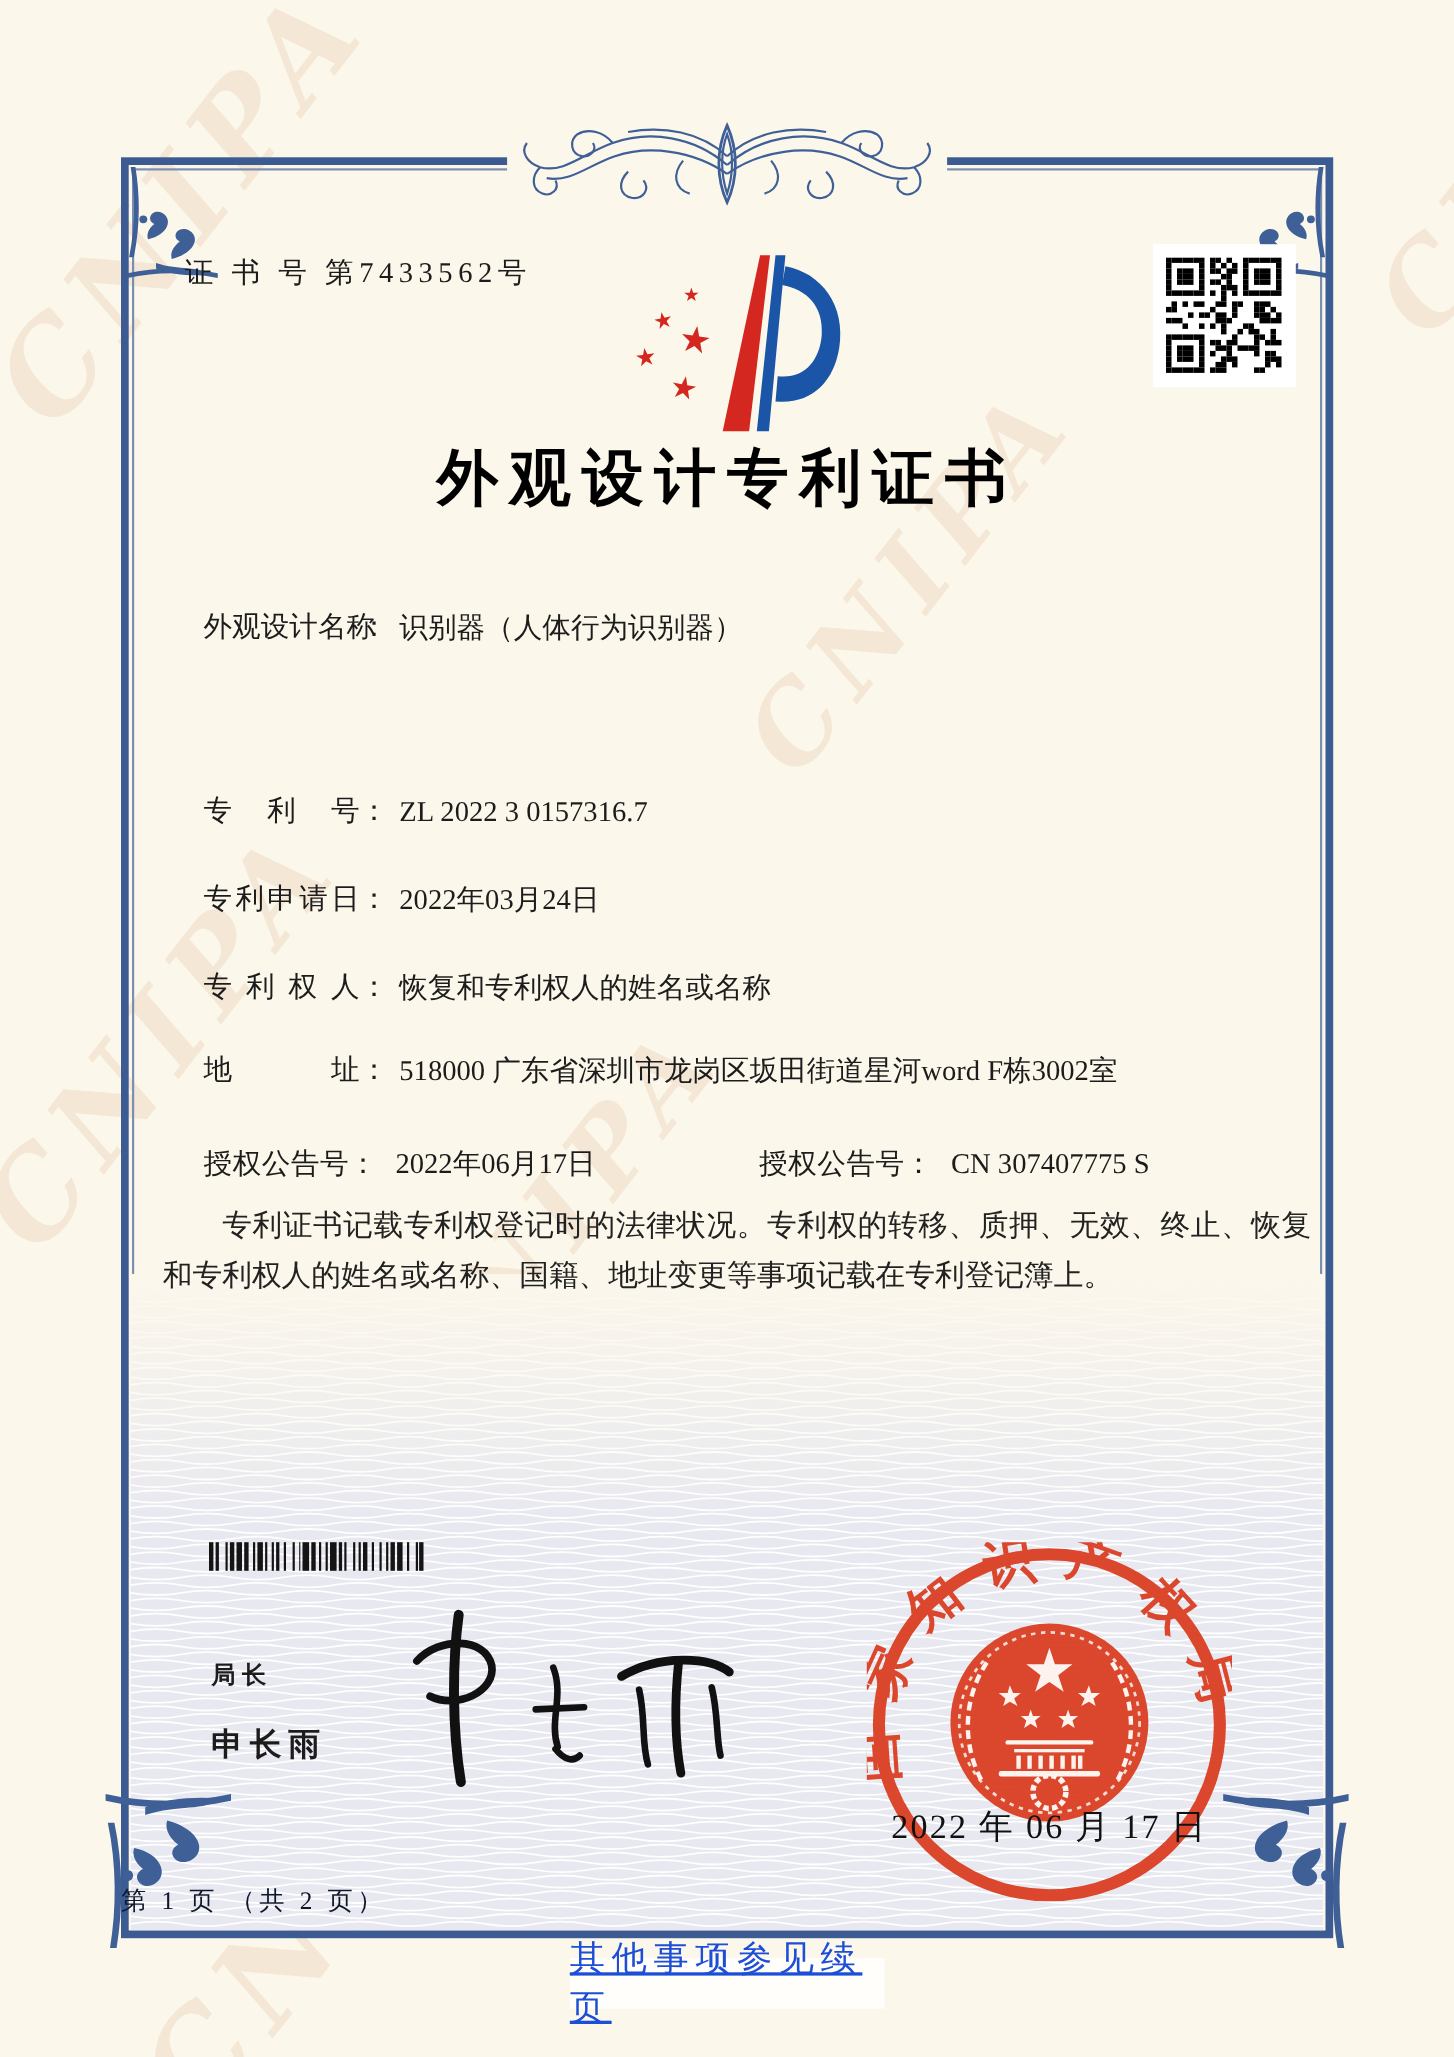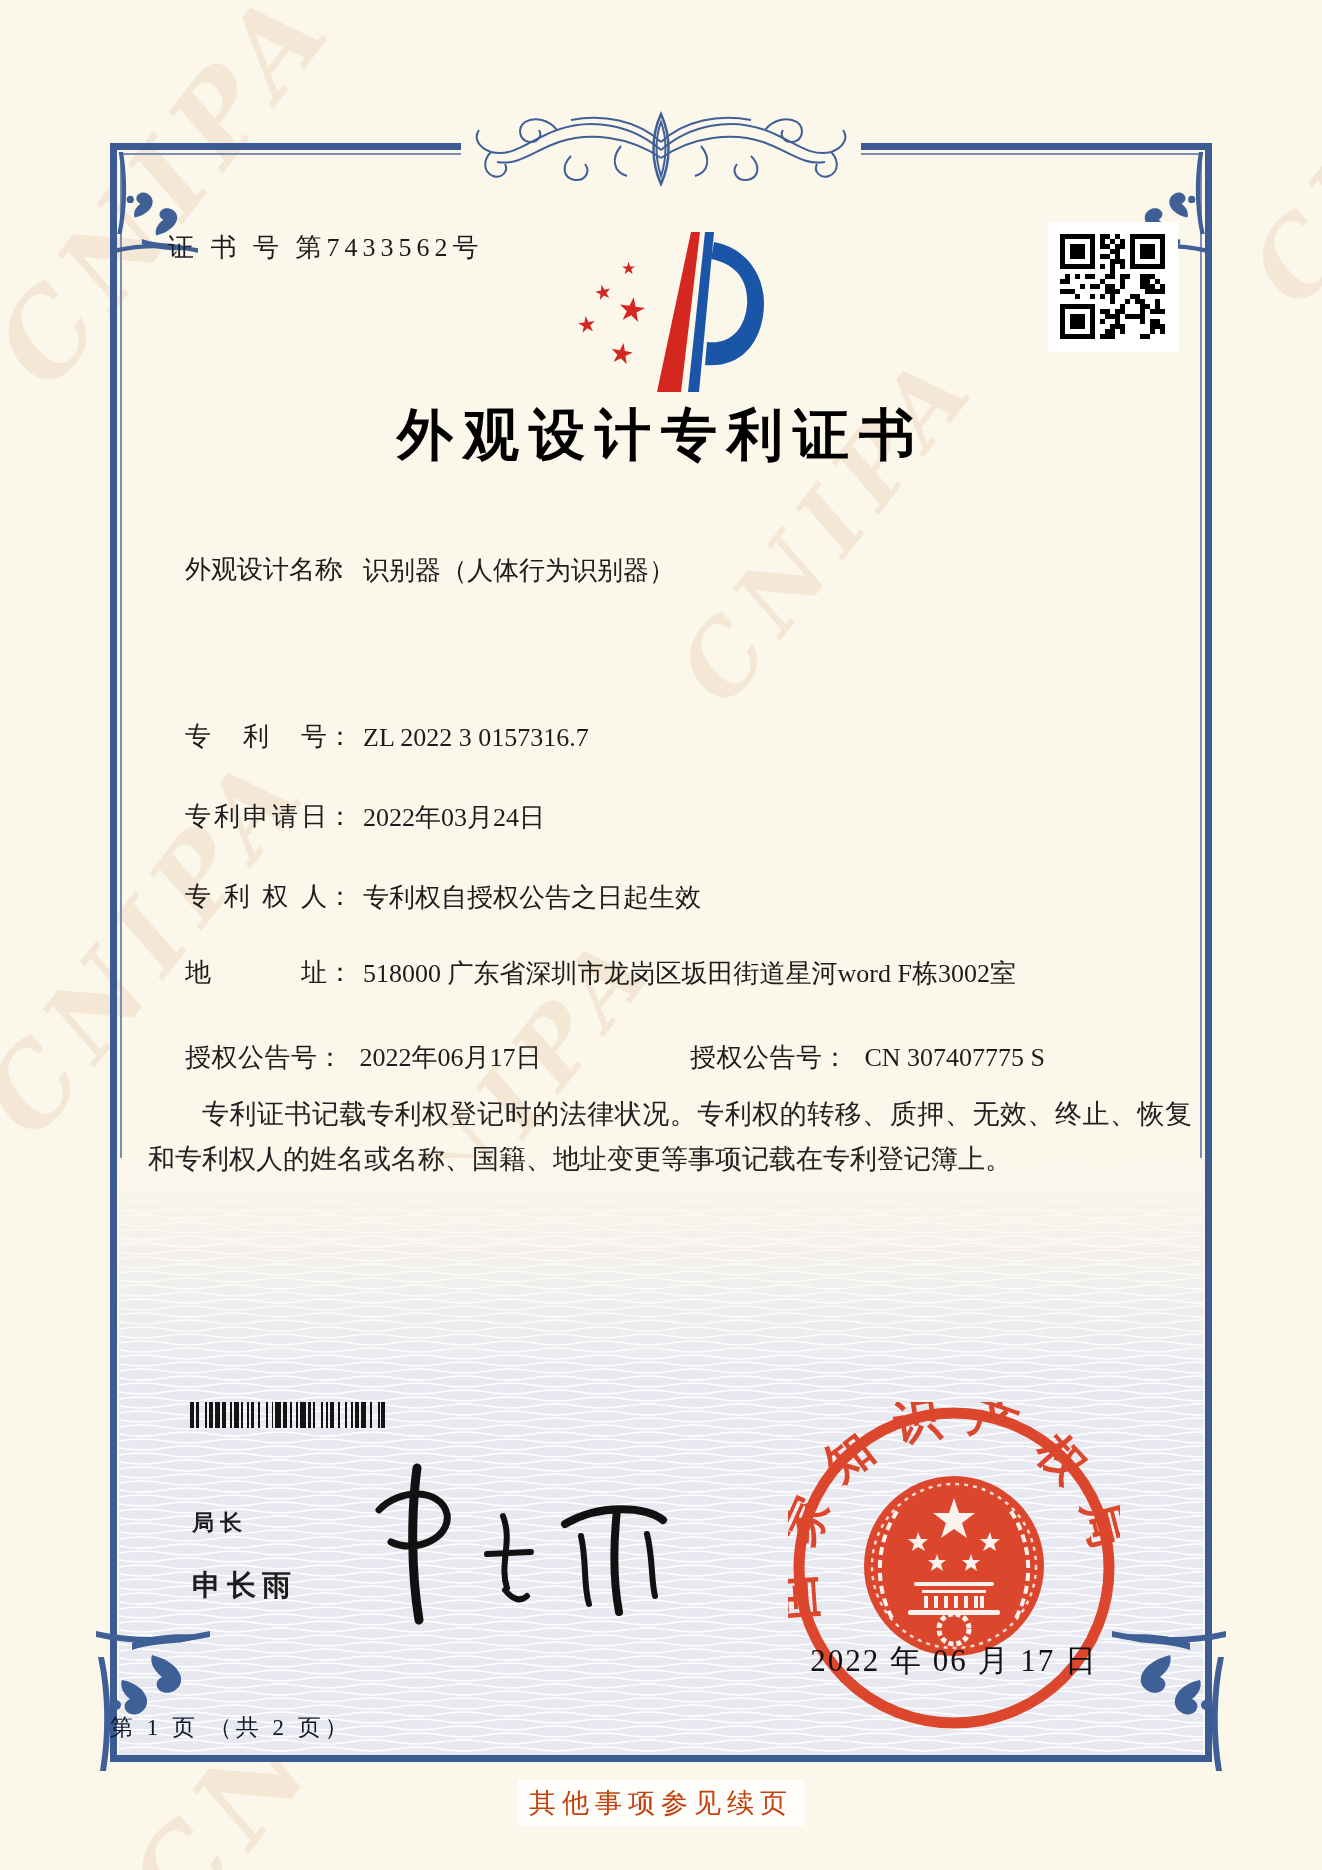--- a/index.html
+++ b/index.html
@@ -57,21 +57,21 @@
   .signer-title{position:absolute; left:192px; top:1508px; font-size:22px; font-weight:600; letter-spacing:6px;}
   .signer-name{position:absolute; left:192px; top:1566px; font-size:29px; font-weight:600; letter-spacing:6px;}
   .signature{position:absolute; left:355px; top:1462px; width:320px; height:170px;}
   .seal{position:absolute; left:788px; top:1402px; width:332px; height:332px;}
   .seal-date{position:absolute; left:788px; top:1640px; width:332px; text-align:center;
     font-size:31px; color:#111; letter-spacing:2px; white-space:nowrap;}
   .page-indicator{position:absolute; left:110px; width:1040px; top:1712px; text-align:left;
     font-size:23px; letter-spacing:4px; color:#0f172a;}
   .footer-box{position:absolute; left:518px; top:1780px; width:286px; height:46px; background:#fffefb;
     display:flex; align-items:center; justify-content:center;}
-  .footer-box span{font-size:27px; letter-spacing:6px; color:#c2410c;}
+  .footer-box span{font-size:32px; letter-spacing:6px; color:#1d4ed8;text-decoration:underline;}
 </style>
 </head>
 <body>
 
 <div class="page">
 
   <div class="wm" style="left:-70px; top:120px; font-size:110px;">CNIPA</div>
   <div class="wm" style="left:1190px; top:60px; font-size:100px;">CNIPA</div>
   <div class="wm" style="left:620px; top:470px; font-size:95px;">CNIPA</div>
   <div class="wm" style="left:-80px; top:880px; font-size:105px;">CNIPA</div>
@@ -471,21 +471,21 @@
   <div class="frow r0">
     <span class="flabel">外观设计名称</span><span class="fcolon">：</span><span class="fvalue">识别器（人体行为识别器）</span>
   </div>
   <div class="frow r2">
     <span class="flabel">专利号</span><span class="fcolon">：</span><span class="fvalue">ZL 2022 3 0157316.7</span>
   </div>
   <div class="frow r3">
     <span class="flabel">专利申请日</span><span class="fcolon">：</span><span class="fvalue">2022年03月24日</span>
   </div>
   <div class="frow r4">
-    <span class="flabel">专利权人</span><span class="fcolon">：</span><span class="fvalue">专利权自授权公告之日起生效</span>
+    <span class="flabel">专利权人</span><span class="fcolon">：</span><span class="fvalue">恢复和专利权人的姓名或名称</span>
   </div>
   <div class="frow r5">
     <span class="flabel">地址</span><span class="fcolon">：</span><span class="fvalue">518000 广东省深圳市龙岗区坂田街道星河word F栋3002室</span>
   </div>
 
   <div class="grant">
     <span class="gl">授权公告号</span><span>：</span>
     <span style="margin-left:10px;">2022年06月17日</span>
     <span class="right">
       <span class="gl">授权公告号</span><span>：</span>

